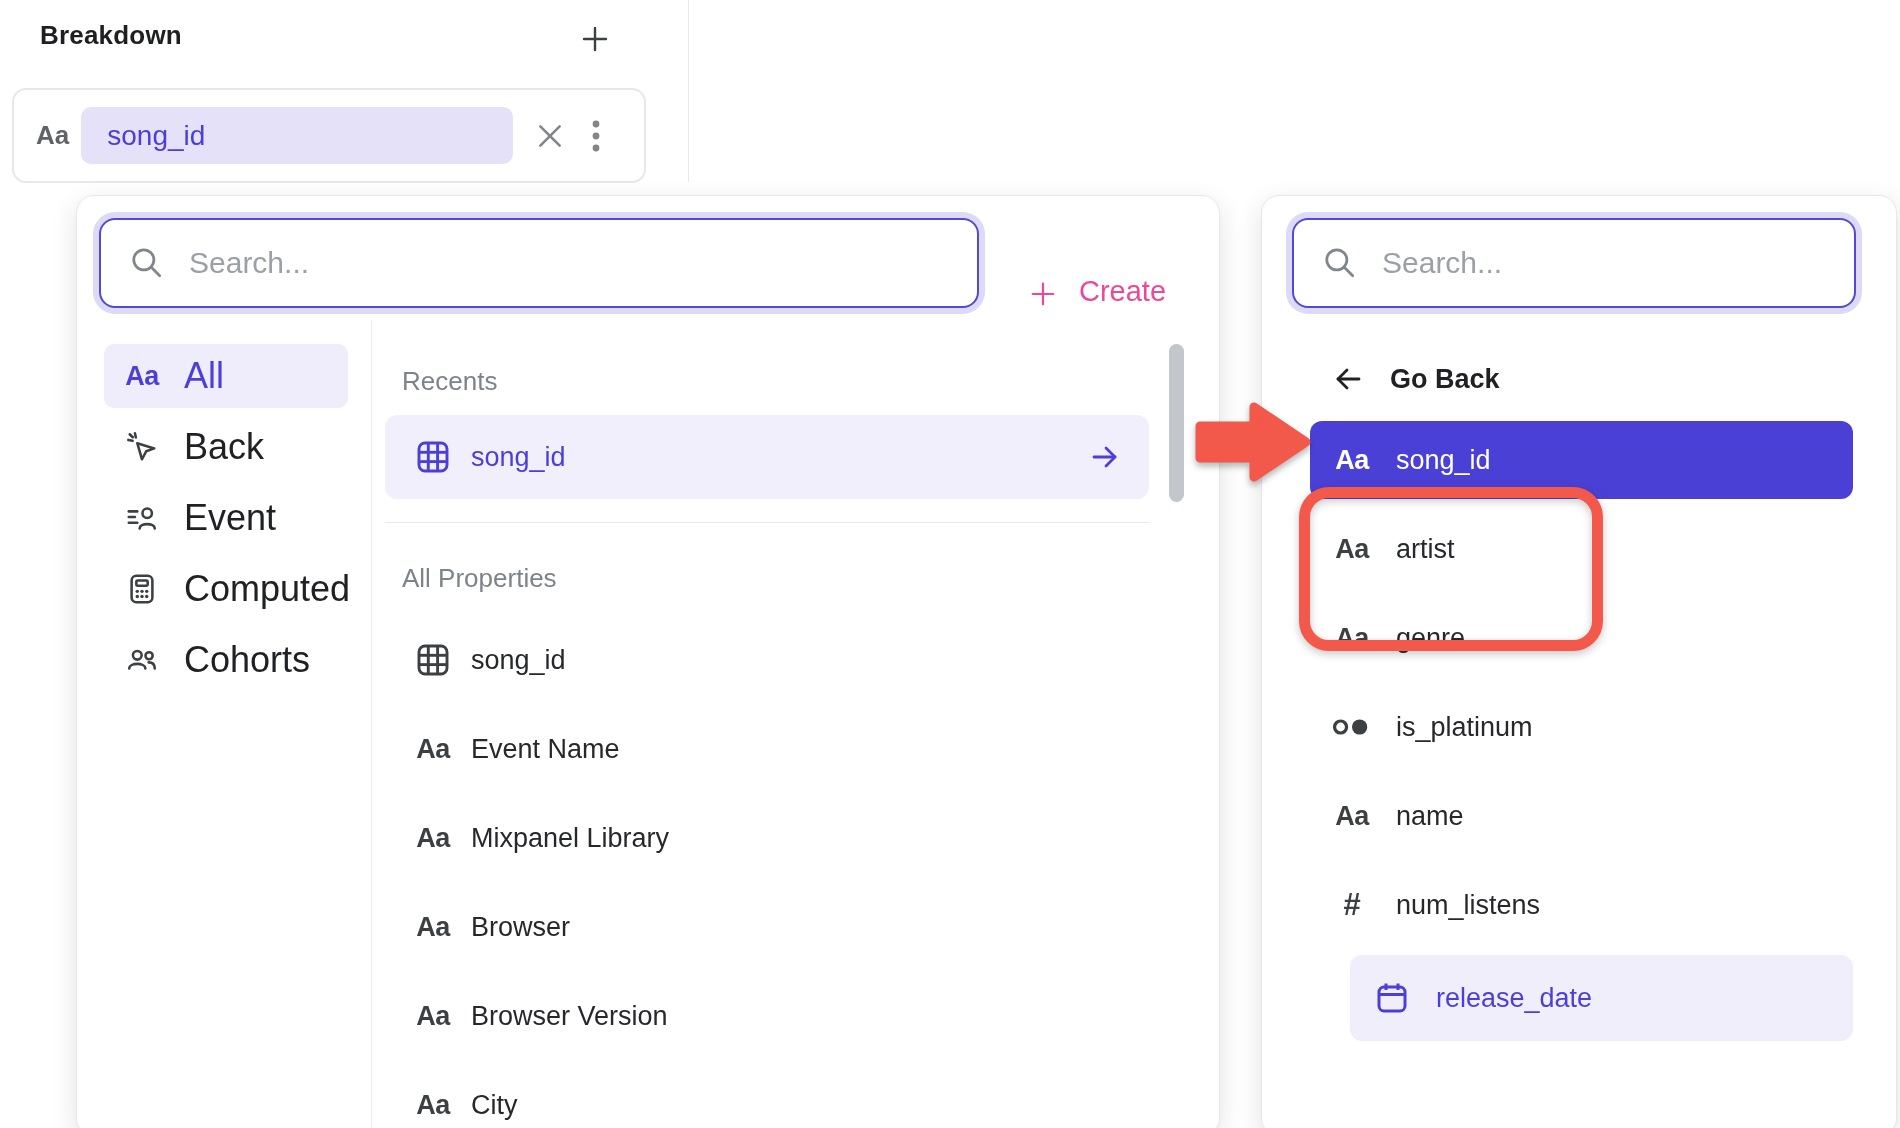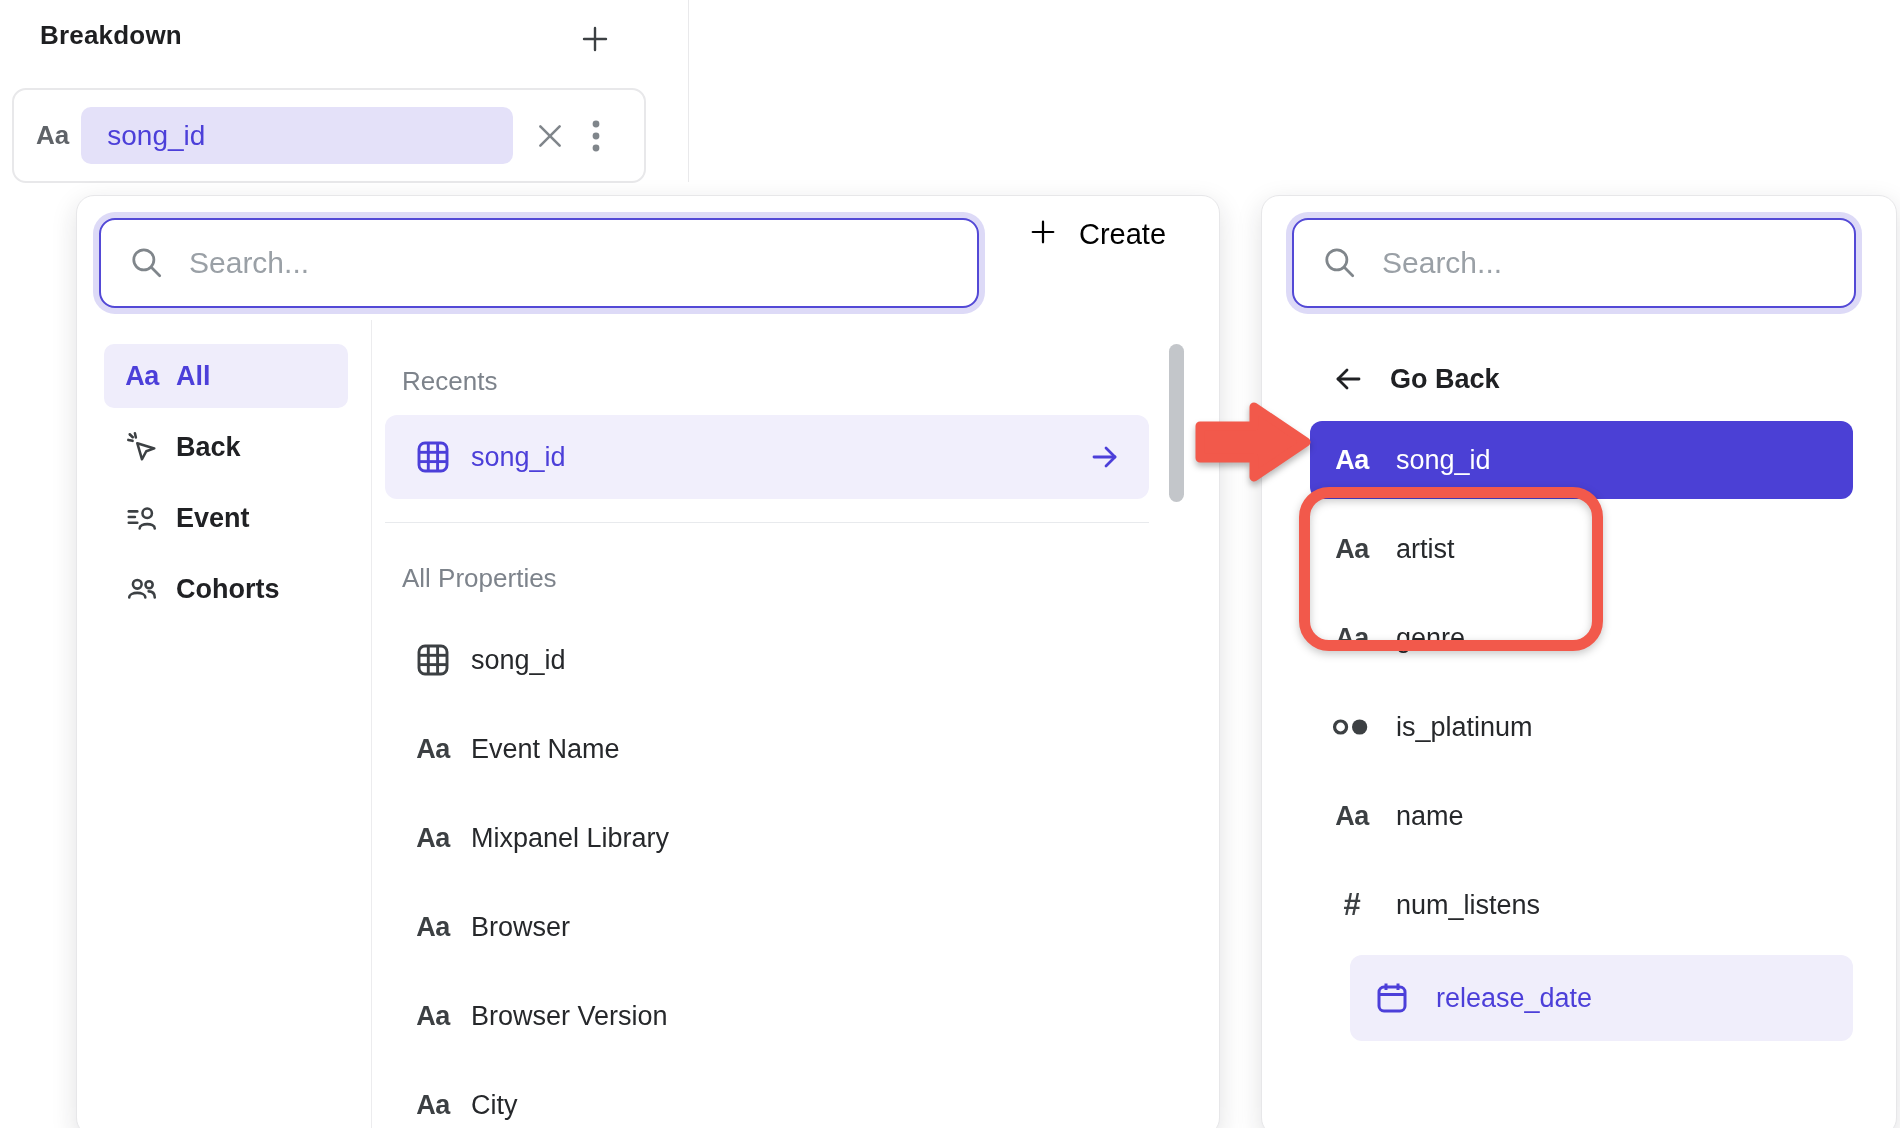--- a/index.html
+++ b/index.html
@@ -22,29 +22,29 @@
   
   .panel{position:absolute;top:195px;height:941px;background:#fff;border:1px solid #E7E7E9;border-radius:18px;box-shadow:0 8px 26px rgba(32,33,36,.13);z-index:2;overflow:hidden;}
   .panel-left{left:76px;width:1144px;}
   .panel-right{left:1261px;width:636px;}
 
   .search-wrap{position:absolute;display:flex;align-items:center;gap:20px;padding:0 26px;background:#fff;border:2.5px solid #5349D6;border-radius:16px;box-shadow:0 0 0 6px #DDDAF7;}
   .search-wrap svg{flex:0 0 auto;color:#80868B;}
   .search-input{border:none;outline:none;width:100%;font-family:"Liberation Sans",sans-serif;font-size:30px;color:#202124;background:transparent;}
   .search-input::placeholder{color:#9AA0A6;}
 
-  .create-btn{position:absolute;left:946px;top:22px;height:90px;display:flex;align-items:flex-start;gap:16px;font-size:29px;font-weight:500;color:#000000;cursor:pointer;}
+  .create-btn{position:absolute;left:946px;top:22px;height:90px;display:flex;align-items:flex-end;gap:16px;font-size:29px;font-weight:500;color:#ec4899;cursor:pointer;}
 
   
   .sidebar{position:absolute;left:27px;top:148px;width:244px;}
   .cat-row{height:64px;margin-bottom:7px;border-radius:10px;display:flex;align-items:center;padding-left:18px;gap:14px;color:#202124;cursor:pointer;}
   .cat-row .p-icon{color:#3C4043;}
   .cat-row.selected{background:#EFEDFB;color:#4C3FD9;}
   .cat-row.selected .p-icon{color:#4C3FD9;}
-  .cat-label{font-size:27px;font-weight:700;}
+  .cat-label{font-size:36px;font-weight:400;margin-left:8px;}
 
   .v-divider{position:absolute;left:294px;top:124px;width:1px;height:817px;background:#ECECEE;}
 
   .section-label{position:absolute;left:325px;font-size:26px;font-weight:500;color:#7D838B;}
   .h-divider{position:absolute;left:308px;width:764px;height:1px;background:#E8EAED;}
 
   .list-row{position:absolute;left:308px;width:764px;height:84px;border-radius:12px;display:flex;align-items:center;padding:0 28px;gap:18px;color:#26282B;cursor:pointer;}
   .list-row .p-icon{color:#3C4043;}
   .list-row.accent{background:#F1EFFC;color:#4C3FD9;}
   .list-row.accent .p-icon{color:#4C3FD9;}
@@ -152,20 +152,37 @@
               <line x1="4" y1="17" x2="10.5" y2="17"></line>
               <line x1="4" y1="23" x2="13" y2="23"></line>
               <circle cx="23.5" cy="13" r="5"></circle>
               <path d="M15.5 29 C15.5 23 31.5 23 31.5 29"></path>
             </svg>
           </span>
           <span class="cat-label">Event</span>
         </div>
         <div class="cat-row">
           <span class="p-icon">
+            <svg viewBox="0 0 36 36" width="34" height="34" fill="none" stroke="currentColor" stroke-width="2.7">
+              <rect x="7" y="4" width="22" height="28" rx="5"></rect>
+              <rect x="12" y="9" width="12" height="5.5" rx="1.5"></rect>
+              <g fill="currentColor" stroke="none">
+                <circle cx="13" cy="20.5" r="1.8"></circle>
+                <circle cx="18" cy="20.5" r="1.8"></circle>
+                <circle cx="23" cy="20.5" r="1.8"></circle>
+                <circle cx="13" cy="26" r="1.8"></circle>
+                <circle cx="18" cy="26" r="1.8"></circle>
+                <circle cx="23" cy="26" r="1.8"></circle>
+              </g>
+            </svg>
+          </span>
+          <span class="cat-label">Computed</span>
+        </div>
+        <div class="cat-row">
+          <span class="p-icon">
             <svg viewBox="0 0 36 36" width="34" height="34" fill="none" stroke="currentColor" stroke-width="2.7" stroke-linecap="round">
               <circle cx="13" cy="13" r="4.6"></circle>
               <path d="M4.5 27 C4.5 20.5 21.5 20.5 21.5 27"></path>
               <circle cx="25.5" cy="13.5" r="3.8"></circle>
               <path d="M25 20.5 C30 20.5 31.5 23.5 31.5 27"></path>
             </svg>
           </span>
           <span class="cat-label">Cohorts</span>
         </div>
       </div>

